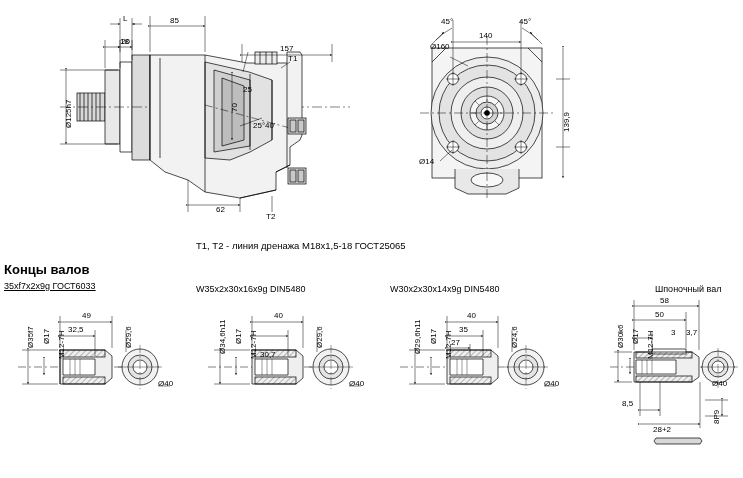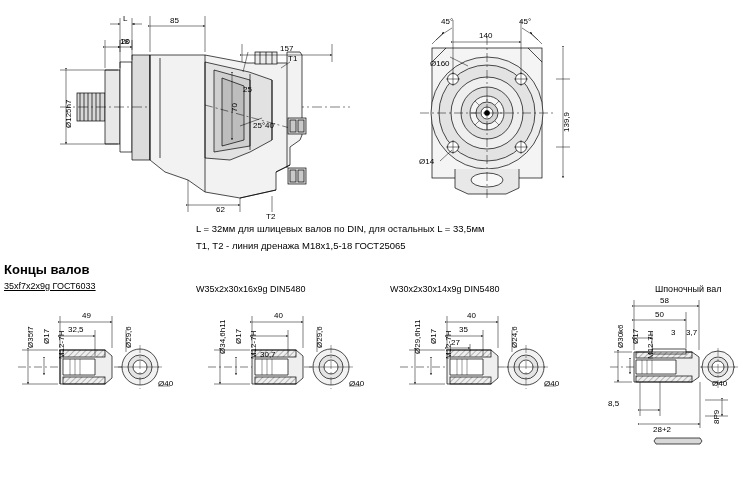--- a/index.html
+++ b/index.html
@@ -368,27 +368,26 @@
   <div class="lbl" style="left:243px; top:46px;margin-top:39px;">25</div>
   <div class="lbl" style="left:280px; top:44px;">157</div>
   <div class="lbl" style="left:216px; top:205px;">62</div>
   <div class="lbl rot90" style="left:230px; top:112px;">70</div>
   <div class="lbl rot90" style="left:64px; top:128px;">Ø125h7</div>
   <div class="lbl" style="left:241px; top:121px;margin-left:12px;">25°40'</div>
   <div class="lbl" style="left:288px; top:54px;">T1</div>
   <div class="lbl" style="left:266px; top:212px;">T2</div>
 
   <div class="lbl" style="left:479px; top:31px;">140</div>
-  <div class="lbl" style="left:430px; top:59px;text-align:center;">Ø160</div>
+  <div class="lbl" style="left:430px; top:42px;text-align:center;">Ø160</div>
   <div class="lbl rot90" style="left:562px; top:132px;">139,9</div>
   <div class="lbl" style="left:419px; top:157px;">Ø14</div>
   <div class="lbl" style="left:441px; top:17px;">45°</div>
   <div class="lbl" style="left:519px; top:17px;">45°</div>
 
-  <div class="lbl note" style="left:196px; top:222px;">L = 32мм для шлицевых валов по DIN, для остальных L = 33,5мм</div>
   <div class="lbl note" style="left:196px; top:239px;">Т1, Т2 - линия дренажа  М18х1,5-18 ГОСТ25065</div>
 
   <div class="lbl head" style="left:4px; top:262px;">Концы валов</div>
 
   <div class="lbl sub" style="left:4px; top:281px;text-decoration:underline;">35xf7x2x9g ГОСТ6033</div>
   <div class="lbl sub" style="left:196px; top:284px;">W35x2x30x16x9g DIN5480</div>
   <div class="lbl sub" style="left:390px; top:284px;">W30x2x30x14x9g DIN5480</div>
   <div class="lbl sub" style="left:655px; top:284px;">Шпоночный вал</div>
 
   <div class="lbl" style="left:82px; top:311px;">49</div>
@@ -417,17 +416,17 @@
   <div class="lbl" style="left:544px; top:379px;">Ø40</div>
 
   <div class="lbl" style="left:660px; top:296px;">58</div>
   <div class="lbl" style="left:655px; top:310px;">50</div>
   <div class="lbl" style="left:671px; top:328px;">3</div>
   <div class="lbl" style="left:686px; top:328px;">3,7</div>
   <div class="lbl rot90" style="left:616px; top:348px;">Ø30k6</div>
   <div class="lbl rot90" style="left:631px; top:344px;">Ø17</div>
   <div class="lbl rot90" style="left:646px; top:359px;">M12-7H</div>
   <div class="lbl" style="left:712px; top:379px;">Ø40</div>
-  <div class="lbl" style="left:608px; top:399px;">8,5</div>
+  <div class="lbl" style="left:622px; top:399px;">8,5</div>
   <div class="lbl" style="left:653px; top:425px;">28+2</div>
   <div class="lbl rot90" style="left:712px; top:424px;">8P9</div>
 
 </div>
 
 </body></html>

